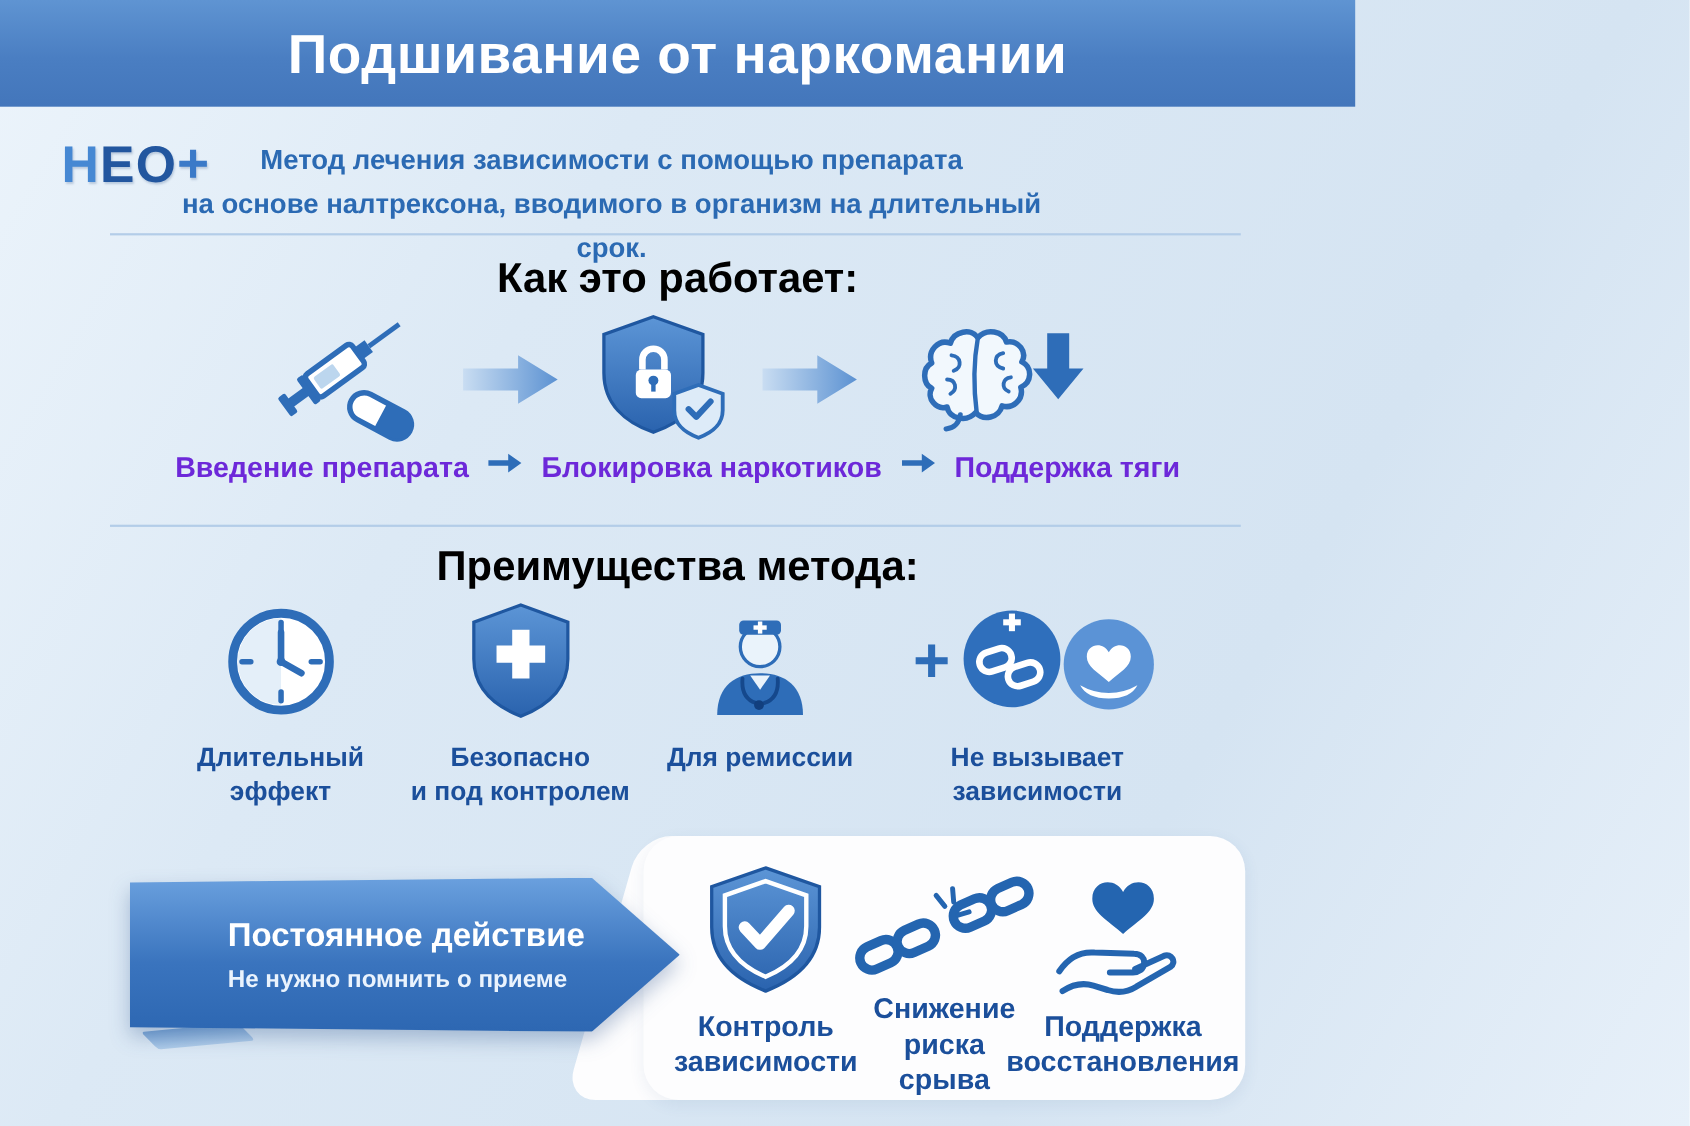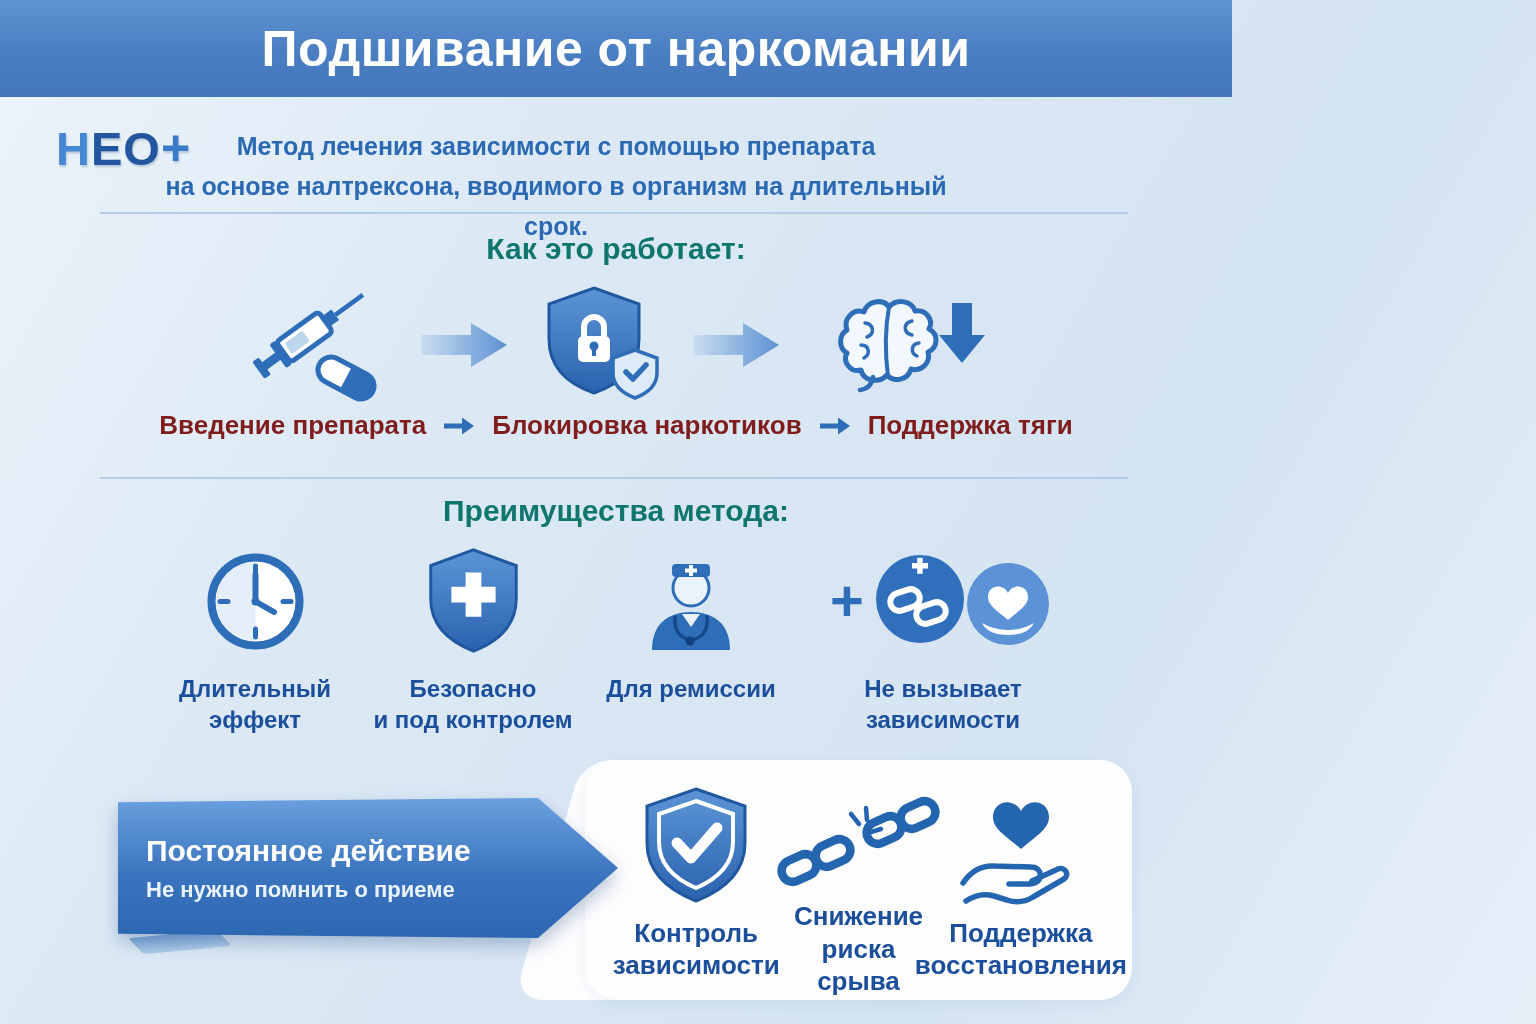--- a/index.html
+++ b/index.html
@@ -26,29 +26,29 @@
   .logo .l3 { color:#3b7ac8; font-size:50px; }
   .intro-text {
     position:absolute; top:126px; left:150px; right:270px; text-align:center;
     font-size:25px; line-height:1.6; color:#2b6ab3; font-weight:600; white-space:pre-line;
   }
 
   .divider { position:absolute; left:100px; right:104px; border-top:2px solid #b3cde8; height:0; }
   .d1 { top:212px; } .d2 { top:477px; }
 
   .section-title { position:absolute; left:0; width:100%; text-align:center;
-                   font-size:30px; font-weight:bold; color:#0f766e; }
+                   font-size:38px; font-weight:bold; color:#000000; }
   .t-how { top:232px; } .t-adv { top:494px; }
 
   
   .steps-icons { position:absolute; top:282px; left:0; width:100%; height:126px;
                  display:flex; justify-content:center; align-items:center; gap:28px; }
   .steps-labels { position:absolute; top:410px; left:0; width:100%;
-                  display:flex; justify-content:center; align-items:center; gap:16px;
-                  font-size:26px; font-weight:bold; color:#7f1d1d; }
+                  display:flex; justify-content:center; align-items:flex-start; gap:16px;
+                  font-size:26px; font-weight:bold; color:#6d28d9; }
 
   
   .benefits-row { position:absolute; top:545px; left:0; width:100%;
                   display:flex; justify-content:center; align-items:flex-start; gap:18px; }
   .benefit { display:flex; flex-direction:column; align-items:center; width:200px; }
   .benefit.wide { width:268px; }
   .benefit .icon-box { height:112px; display:flex; align-items:center; justify-content:center; }
   .benefit .label { margin-top:16px; font-size:24px; font-weight:bold; color:#1b4f9b;
                     text-align:center; white-space:pre-line; line-height:1.3; }
   .cluster { display:flex; align-items:center; }
@@ -65,21 +65,21 @@
   .panel-item .icon-box { height:126px; display:flex; align-items:flex-end; justify-content:center; }
   .panel-item .label { margin-top:12px; font-size:26px; font-weight:bold; color:#1b4f9b;
                        text-align:center; white-space:pre-line; line-height:1.25; }
 
   .ribbon-wrap { position:absolute; left:118px; top:40px; width:500px; height:140px;
                  filter:drop-shadow(0 8px 9px rgba(30,70,130,.30)); }
   .ribbon-shape { width:100%; height:100%;
                   background:linear-gradient(180deg,#6aa0de 0%, #3a74be 55%, #2d67b2 100%);
                   clip-path:polygon(0% 3%, 84% 0%, 100% 50%, 84% 100%, 0% 97%);
                   display:flex; flex-direction:column; justify-content:center;
-                  padding-left:28px; box-sizing:border-box; }
+                  padding-left:89px; box-sizing:border-box; }
   .ribbon-title { color:#ffffff; font-size:30px; font-weight:bold; margin-bottom:9px; }
   .ribbon-sub { color:#eaf3fd; font-size:22px; font-weight:600; }
   .ribbon-fold { position:absolute; left:132px; top:176px; width:96px; height:16px;
                  background:linear-gradient(180deg,#6f9fd4,#a9c8e8); transform:skewX(42deg) rotate(-5deg);
                  border-radius:3px; opacity:.85; }
 </style>
 </head>
 <body>
 
 <svg width="0" height="0" style="position:absolute" aria-hidden="true">

